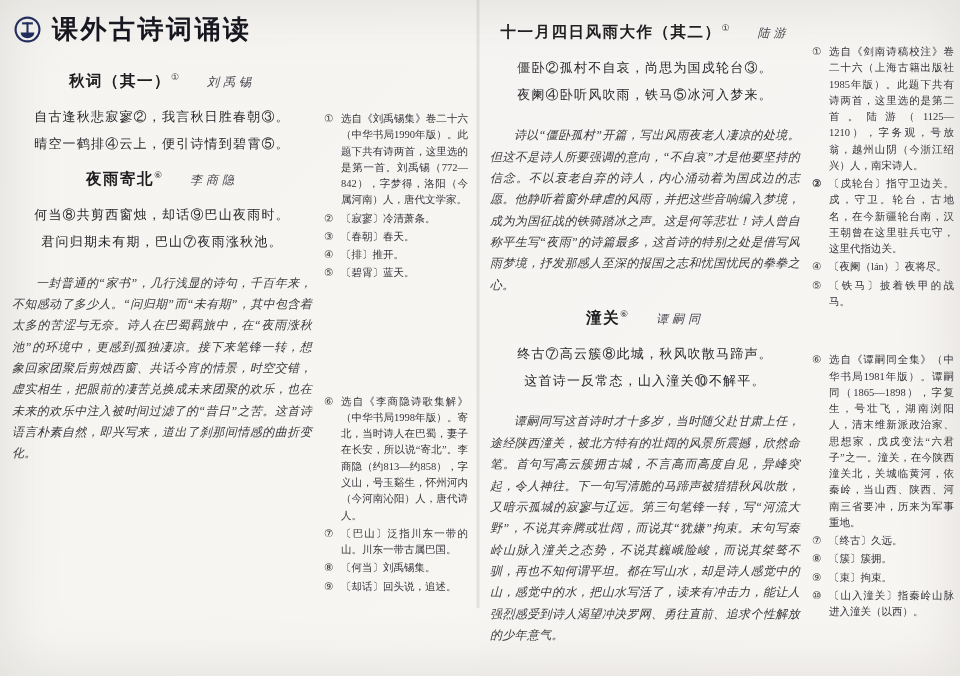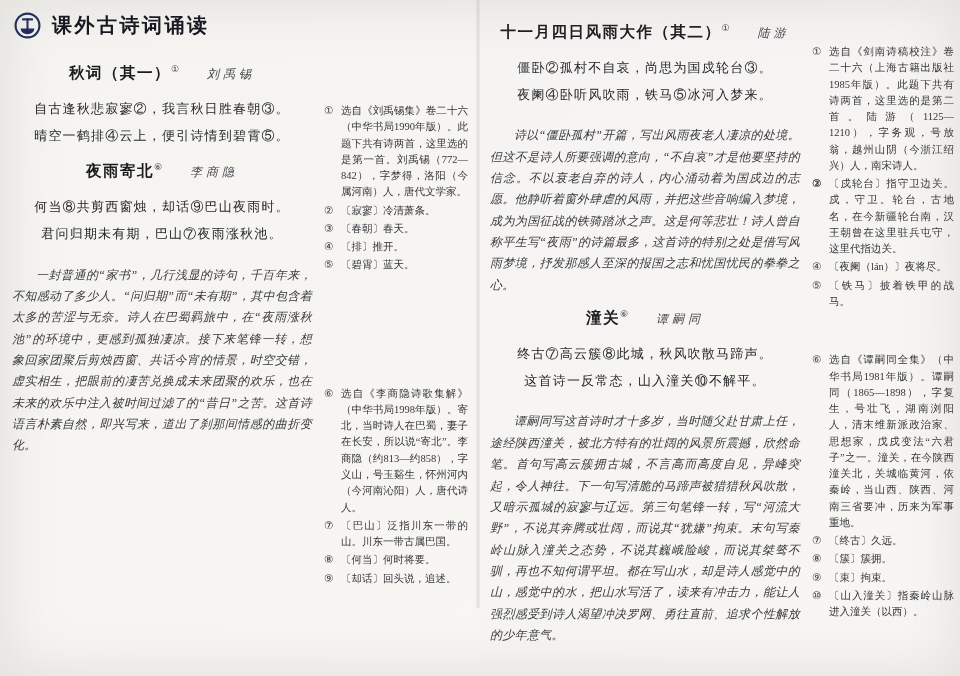--- a/index.html
+++ b/index.html
@@ -25,21 +25,21 @@
   .left  .main-col{flex:0 0 300px;width:300px;}
   .right .main-col{flex:0 0 310px;width:310px;}
   .notes-col{flex:1;min-width:0;font-size:10.5px;line-height:1.55;color:#34343a;}
   .left  .notes-col{padding-top:50px;padding-right:4px;}
   .right .notes-col{padding-top:32px;padding-right:6px;}
 
   .doc-header{display:flex;align-items:center;gap:11px;margin:2px 0 14px 2px;}
   .badge{width:27px;height:27px;flex:0 0 27px;}
   .doc-title{
     font-family:"Liberation Sans","DejaVu Sans",sans-serif;
-    font-weight:bold;font-size:20px;letter-spacing:2.5px;color:#15151f;
+    font-weight:bold;font-size:26px;letter-spacing:2.5px;color:#15151f;
   }
 
   .poem{text-align:center;}
   .poem-head{margin:10px 0 12px 0;white-space:nowrap;}
   .poem-title{font-size:15.5px;font-weight:bold;letter-spacing:1.5px;color:#1d1d20;text-align:right;}
   .poem-title-note{font-size:9px;vertical-align:super;color:#2a2a2e;}
   .poem-author{font-size:12px;color:#45454d;margin-left:24px;letter-spacing:4px;font-style:italic;}
   .poem-line{font-size:13px;line-height:2.05;letter-spacing:1.2px;color:#26262a;}
 
   .commentary{
@@ -94,21 +94,21 @@
       </div>
 
       <div class="notes-col">
         <div class="note"><span class="note-num">①</span><span class="note-text">选自《刘禹锡集》卷二十六（中华书局1990年版）。此题下共有诗两首，这里选的是第一首。刘禹锡（772—842），字梦得，洛阳（今属河南）人，唐代文学家。</span></div>
         <div class="note"><span class="note-num">②</span><span class="note-text">〔寂寥〕冷清萧条。</span></div>
         <div class="note"><span class="note-num">③</span><span class="note-text">〔春朝〕春天。</span></div>
         <div class="note"><span class="note-num">④</span><span class="note-text">〔排〕推开。</span></div>
         <div class="note"><span class="note-num">⑤</span><span class="note-text">〔碧霄〕蓝天。</span></div>
         <div class="note group-gap"><span class="note-num">⑥</span><span class="note-text">选自《李商隐诗歌集解》（中华书局1998年版）。寄北，当时诗人在巴蜀，妻子在长安，所以说“寄北”。李商隐（约813—约858），字义山，号玉谿生，怀州河内（今河南沁阳）人，唐代诗人。</span></div>
         <div class="note"><span class="note-num">⑦</span><span class="note-text">〔巴山〕泛指川东一带的山。川东一带古属巴国。</span></div>
-        <div class="note"><span class="note-num">⑧</span><span class="note-text">〔何当〕何时将要。</span></div>
+        <div class="note"><span class="note-num">⑧</span><span class="note-text">〔何当〕刘禹锡集。</span></div>
         <div class="note"><span class="note-num">⑨</span><span class="note-text">〔却话〕回头说，追述。</span></div>
       </div>
     </div>
   </div>
 
   <div class="page right">
     <div class="cols">
       <div class="main-col">
 
         <div class="poem">

